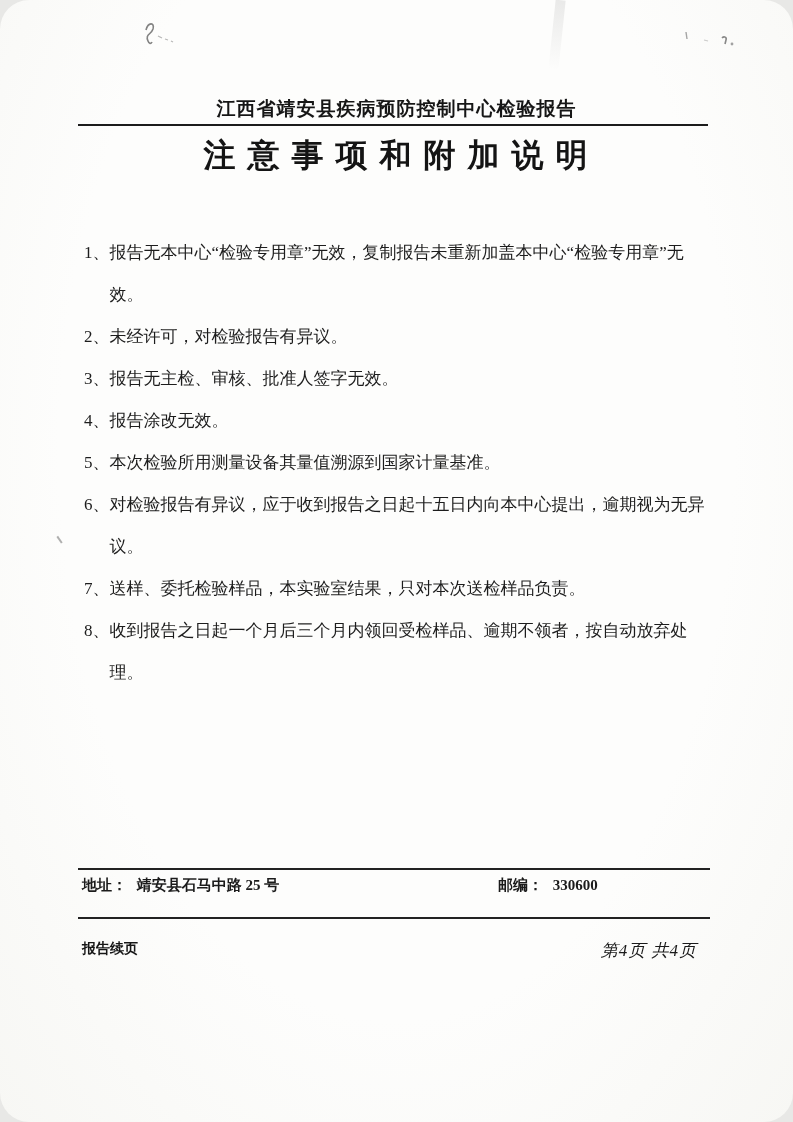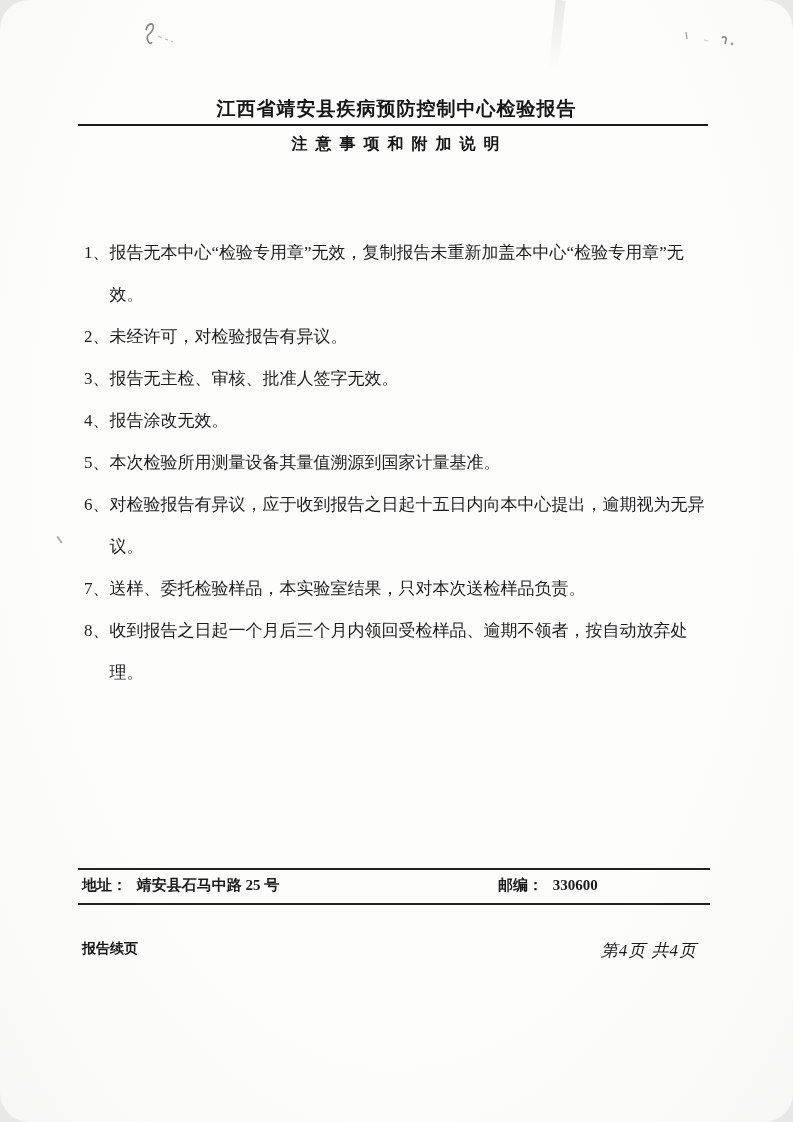--- a/index.html
+++ b/index.html
@@ -37,21 +37,21 @@
     width: 630px;
     height: 2px;
     background: #1c1c1c;
   }
   .section-title {
     position: absolute;
     top: 134px;
     left: 0;
     width: 100%;
     text-align: center;
-    font-size: 16px;
+    font-size: 32px;
     font-weight: bold;
     letter-spacing: 2px;
     color: #141414;
   }
 
   
   .notes {
     position: absolute;
     top: 232px;
     left: 84px;
@@ -65,21 +65,21 @@
   .note-text { flex: 1 1 auto; font-family: Liberation Serif, serif; }
 
   
   .contact-block {
     position: absolute;
     top: 868px;
     left: 78px;
     width: 632px;
     border-top: 2px solid #222;
     border-bottom: 2px solid #222;
-    padding: 3px 0 5px 0;
+    padding: 3px 0 19px 0;
     font-size: 15px;
     font-weight: 600;
     color: #1b1b1b;
   }
   .contact-row { position: relative; height: 25px; line-height: 25px; }
   .c-col1 { position: absolute; left: 4px; white-space: nowrap; }
   .c-col2 { position: absolute; left: 222px; white-space: nowrap; }
   .c-col3 { position: absolute; left: 420px; white-space: nowrap; }
   .c-label { margin-right: 6px; }
 

